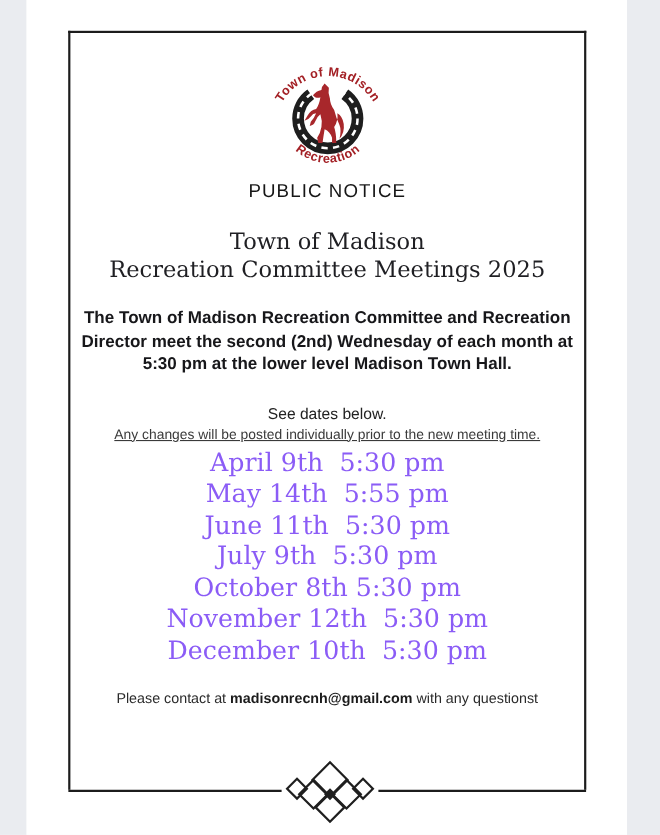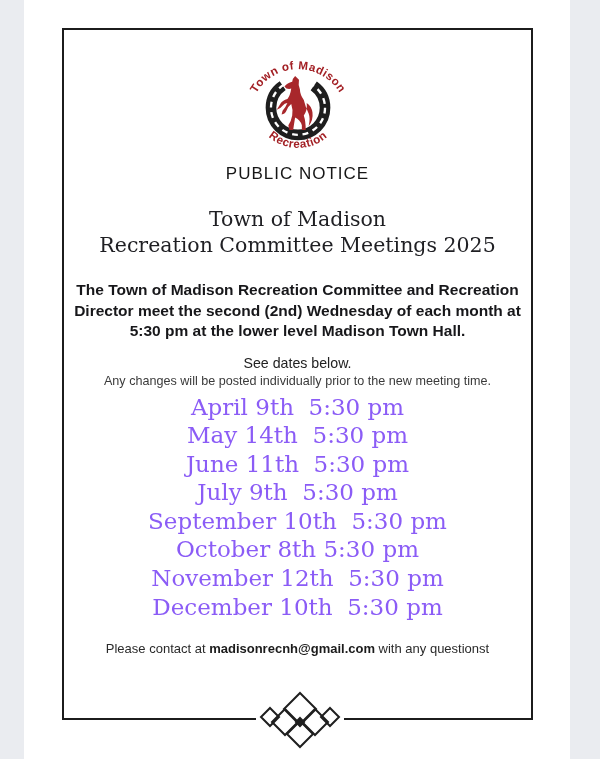--- a/index.html
+++ b/index.html
@@ -26,22 +26,22 @@
   }
   .title-block{margin-top:22px;}
   .title-line{
     font-family:"DejaVu Serif","Liberation Serif",serif;
     font-size:20.5px;line-height:26px;color:#1f1f23;
   }
   .bold-notice{margin-top:22px;}
   .bold-notice div{
     font-weight:bold;font-size:15.5px;line-height:20.5px;color:#17171a;
   }
-  .see-dates{margin-top:13px;font-size:14.2px;color:#222;}
-  .changes-note{margin-top:3px;font-size:12.6px;color:#3a3a3a;}
+  .see-dates{margin-top:27px;font-size:14.2px;color:#222;}
+  .changes-note{margin-top:3px;font-size:12.6px;color:#3a3a3a;text-decoration:underline;}
   .meeting-list{margin-top:5px;}
   .meeting-row{
     font-family:"DejaVu Serif","Liberation Serif",serif;
     font-size:23px;line-height:28.6px;color:#8b5cf6;
     white-space:pre;
   }
   .contact-line{margin-top:20px;font-size:13px;color:#2a2a2a;}
   .contact-line .email{font-weight:bold;color:#1b1b1b;}
   .ornament{position:absolute;left:38px;top:684px;}
 </style>
@@ -90,24 +90,23 @@
       <div>The Town of Madison Recreation Committee and Recreation</div>
       <div>Director meet the second (2nd) Wednesday of each month at</div>
       <div>5:30 pm at the lower level Madison Town Hall.</div>
     </div>
 
     <div class="see-dates">See dates below.</div>
     <div class="changes-note">Any changes will be posted individually prior to the new meeting time.</div>
 
     <div class="meeting-list">
       <div class="meeting-row">April 9th  5:30 pm</div>
-      <div class="meeting-row">May 14th  5:30 pm</div>
+      <div class="meeting-row">May 14th  5:55 pm</div>
       <div class="meeting-row">June 11th  5:30 pm</div>
       <div class="meeting-row">July 9th  5:30 pm</div>
-      <div class="meeting-row">September 10th  5:30 pm</div>
       <div class="meeting-row">October 8th 5:30 pm</div>
       <div class="meeting-row">November 12th  5:30 pm</div>
       <div class="meeting-row">December 10th  5:30 pm</div>
     </div>
 
     <div class="contact-line"><span>Please contact at </span><span class="email">madisonrecnh@gmail.com</span><span> with any questionst</span></div>
   </div>
 
   <svg class="ornament" width="471" height="75" viewBox="0 0 471 75" aria-hidden="true">
     <line x1="0" y1="35" x2="471" y2="35" stroke="#1c1c1c" stroke-width="2"></line>

